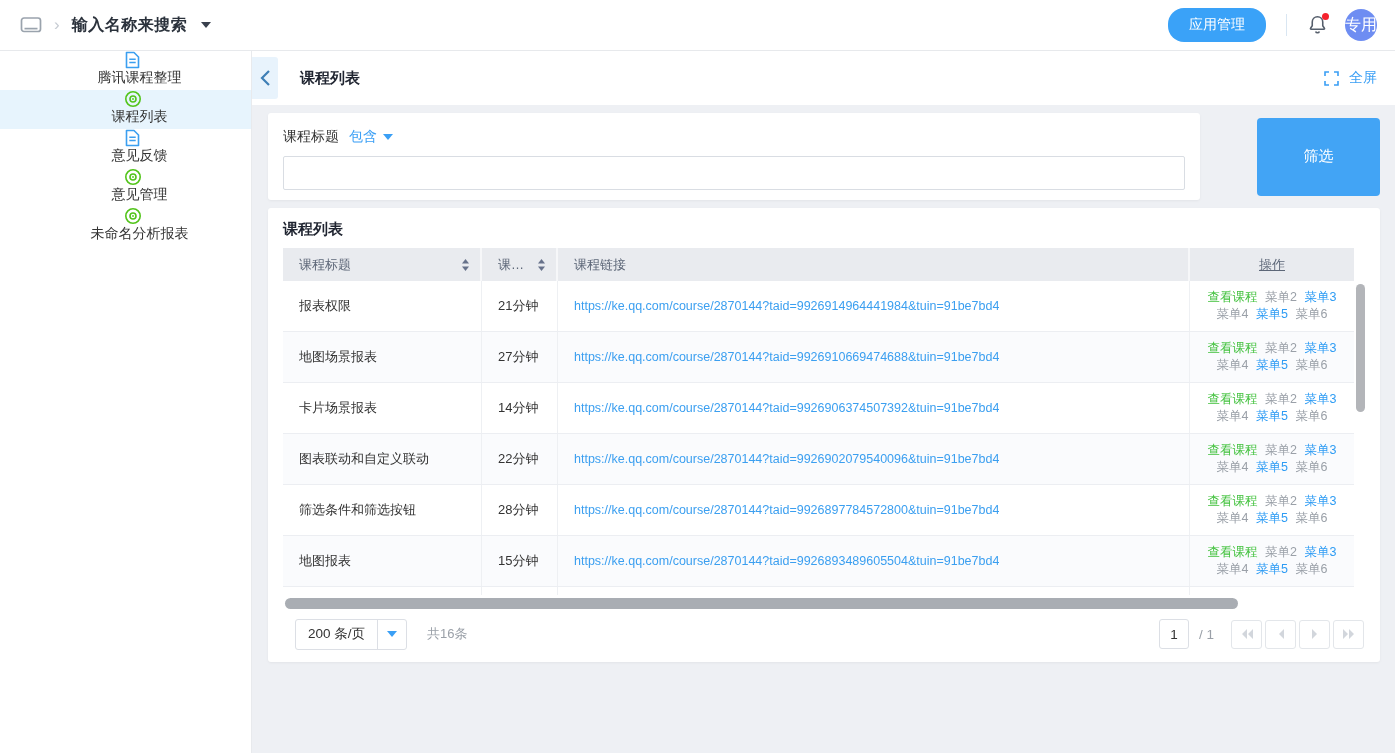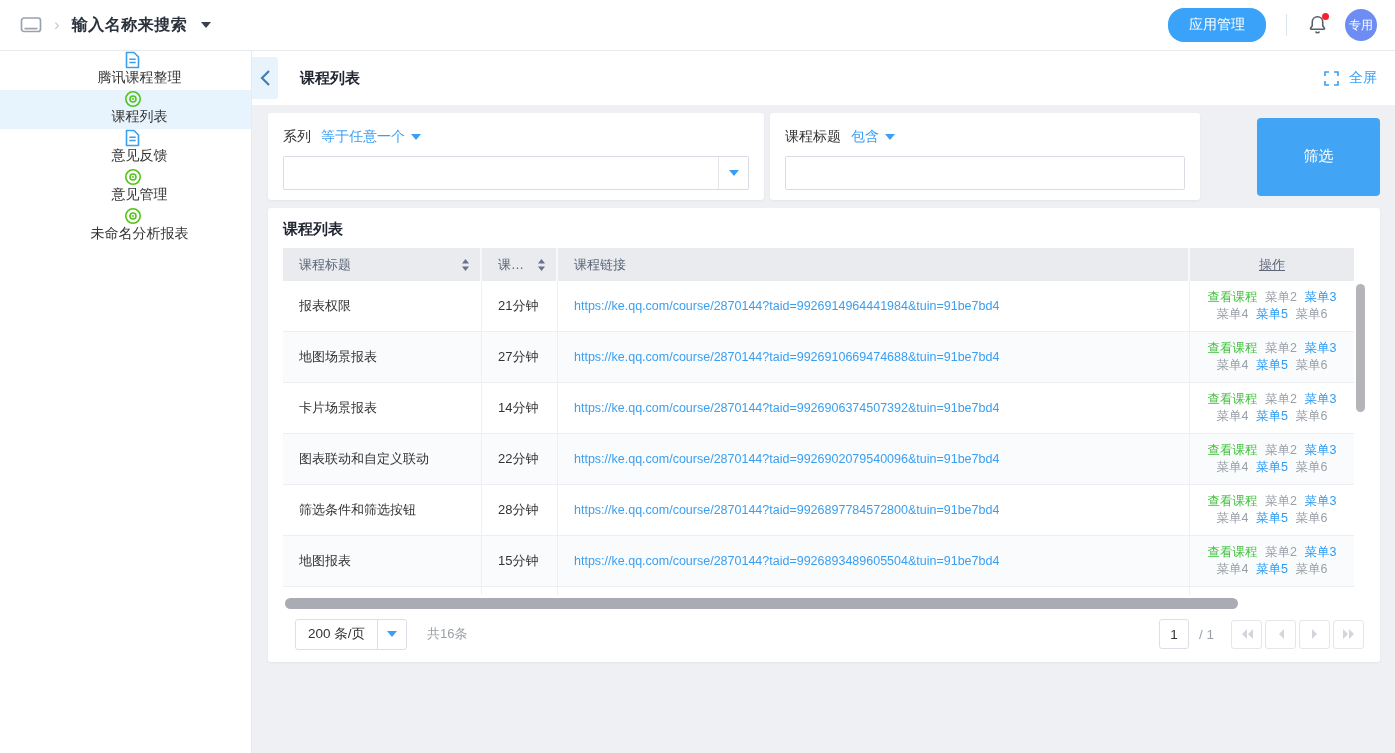--- a/index.html
+++ b/index.html
@@ -22,21 +22,21 @@
   .caret.dark { border-top-color:#39404d; margin-left:4px; }
   .topbar-right { display:flex; align-items:center; }
   .pill-btn { background:#3aa2f8; color:#fff; border:none; border-radius:16px;
     height:34px; padding:0 21px; font-size:14px; cursor:pointer;
     font-family:inherit; }
   .v-divider { width:1px; height:22px; background:#d9e6f2; margin:0 20px; }
   .bell { position:relative; width:22px; height:22px; display:inline-flex; cursor:pointer; }
   .bell .dot { position:absolute; top:-1px; right:0; width:7px; height:7px;
     background:#f5222d; border-radius:50%; }
   .avatar { width:32px; height:32px; border-radius:50%; background:#6e8df2; color:#fff;
-    font-size:12px; display:flex; align-items:center; justify-content:center;
+    font-size:16px; display:flex; align-items:center; justify-content:center;
     margin-left:16px; cursor:pointer;text-align:center; }
 
   
   .body-row { flex:1; display:flex; min-height:0; }
 
   
   .sidebar { flex:0 0 252px; background:#fff; border-right:1px solid #e8eaed; }
   .search-box { margin:15px 18px 12px 14px; height:31px; border:1px solid #dfe3e8;
     border-radius:16px; display:flex; align-items:center; padding:0 12px 0 14px; }
   .search-box input { flex:1; border:none; outline:none; font-size:13px; color:#333;
@@ -239,35 +239,20 @@
                 <path d="M1 5V1h4M10 1h4v4M14 10v4h-4M5 14H1v-4" fill="none" stroke="#3a9ff5" stroke-width="1.6"></path>
               </svg>
           </span>
           <span>全屏</span>
         </a>
       </div>
 
       <div class="content">
 
         <div class="filter-row">
-          <section class="filter-card card-series">
-            <div class="filter-head">
-              <span class="f-label">系列</span>
-              <a class="f-op">
-                <span>等于任意一个</span>
-                <i class="caret"></i>
-              </a>
-            </div>
-            <div class="select">
-              <div class="select-value"></div>
-              <div class="select-arrow">
-                  <i class="caret"></i>
-                </div>
-            </div>
-          </section>
 
           <section class="filter-card card-coursetitle">
             <div class="filter-head">
               <span class="f-label">课程标题</span>
               <a class="f-op">
                 <span>包含</span>
                 <i class="caret"></i>
               </a>
             </div>
             <input class="text-input" value="" style="">

